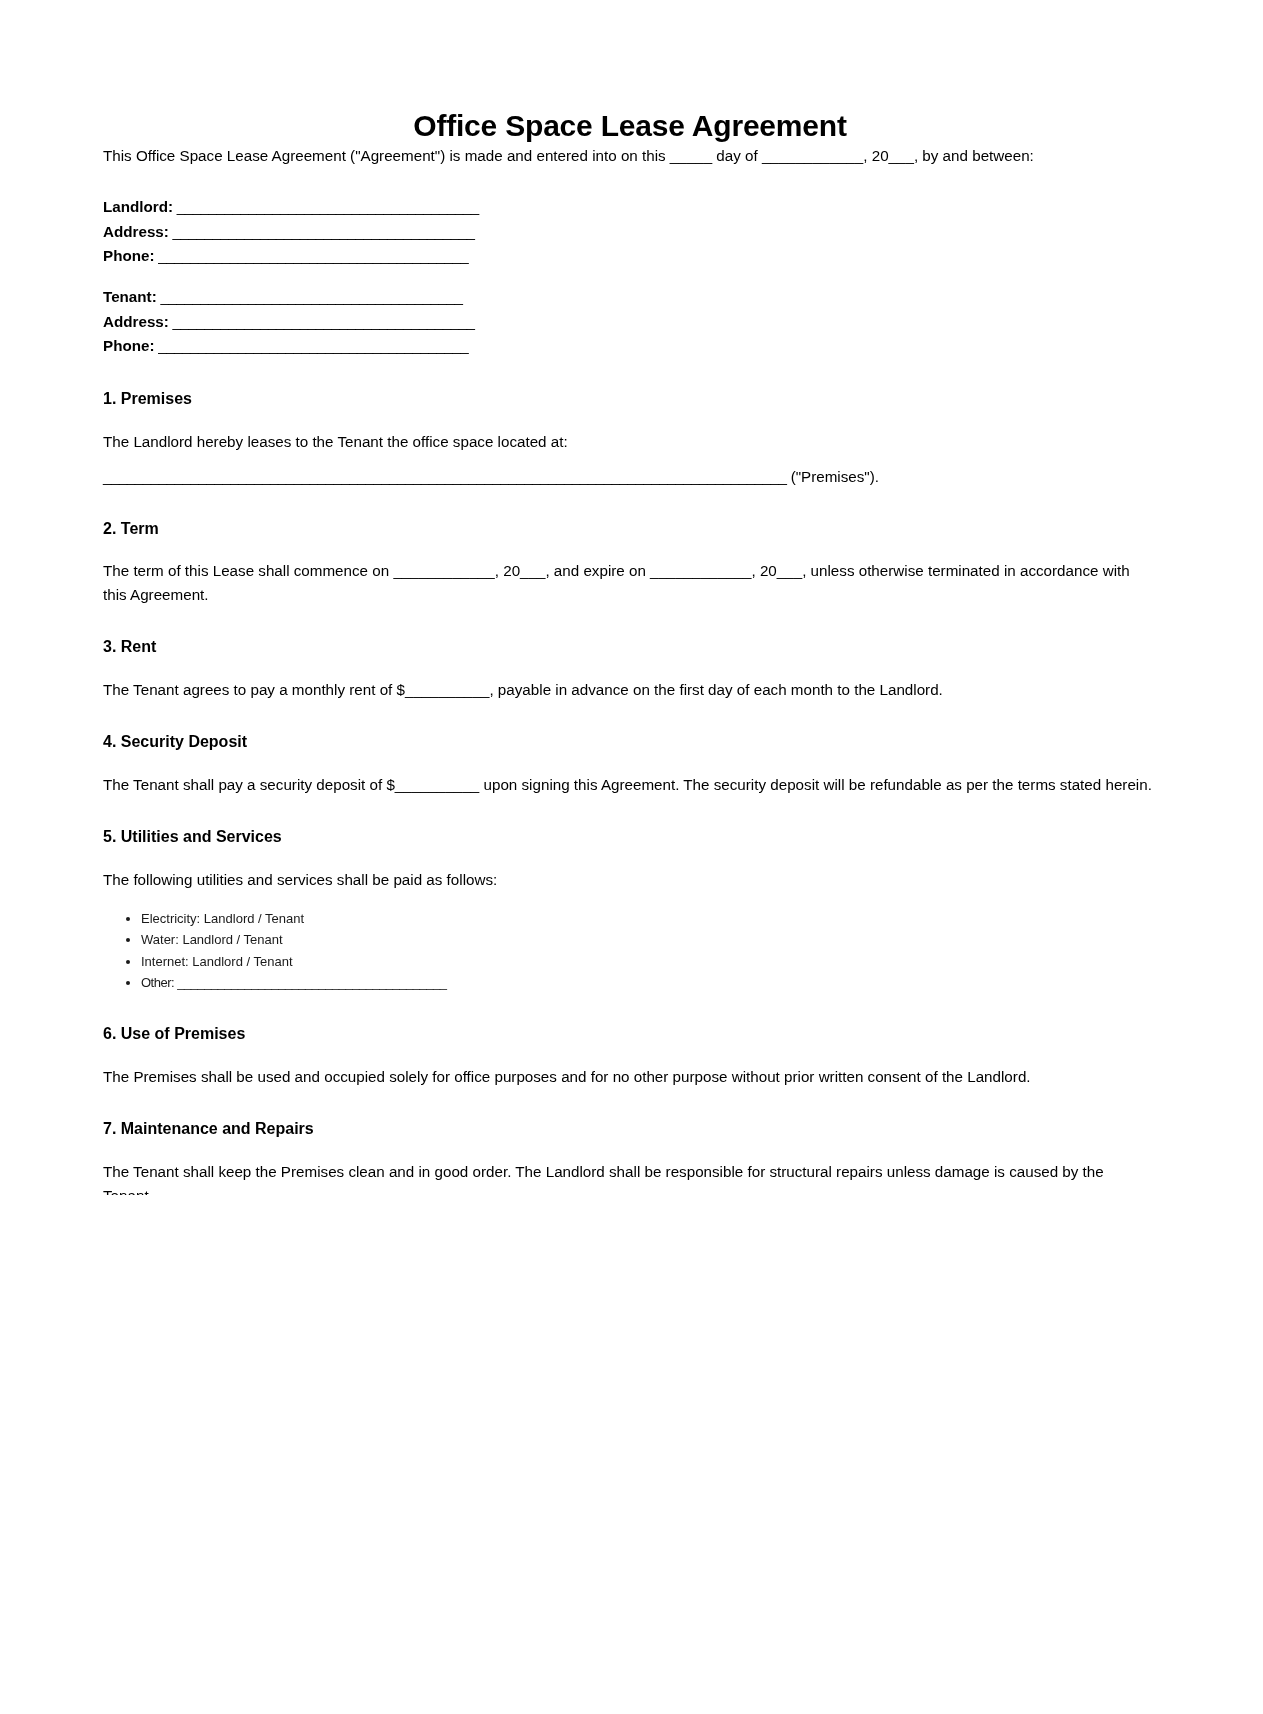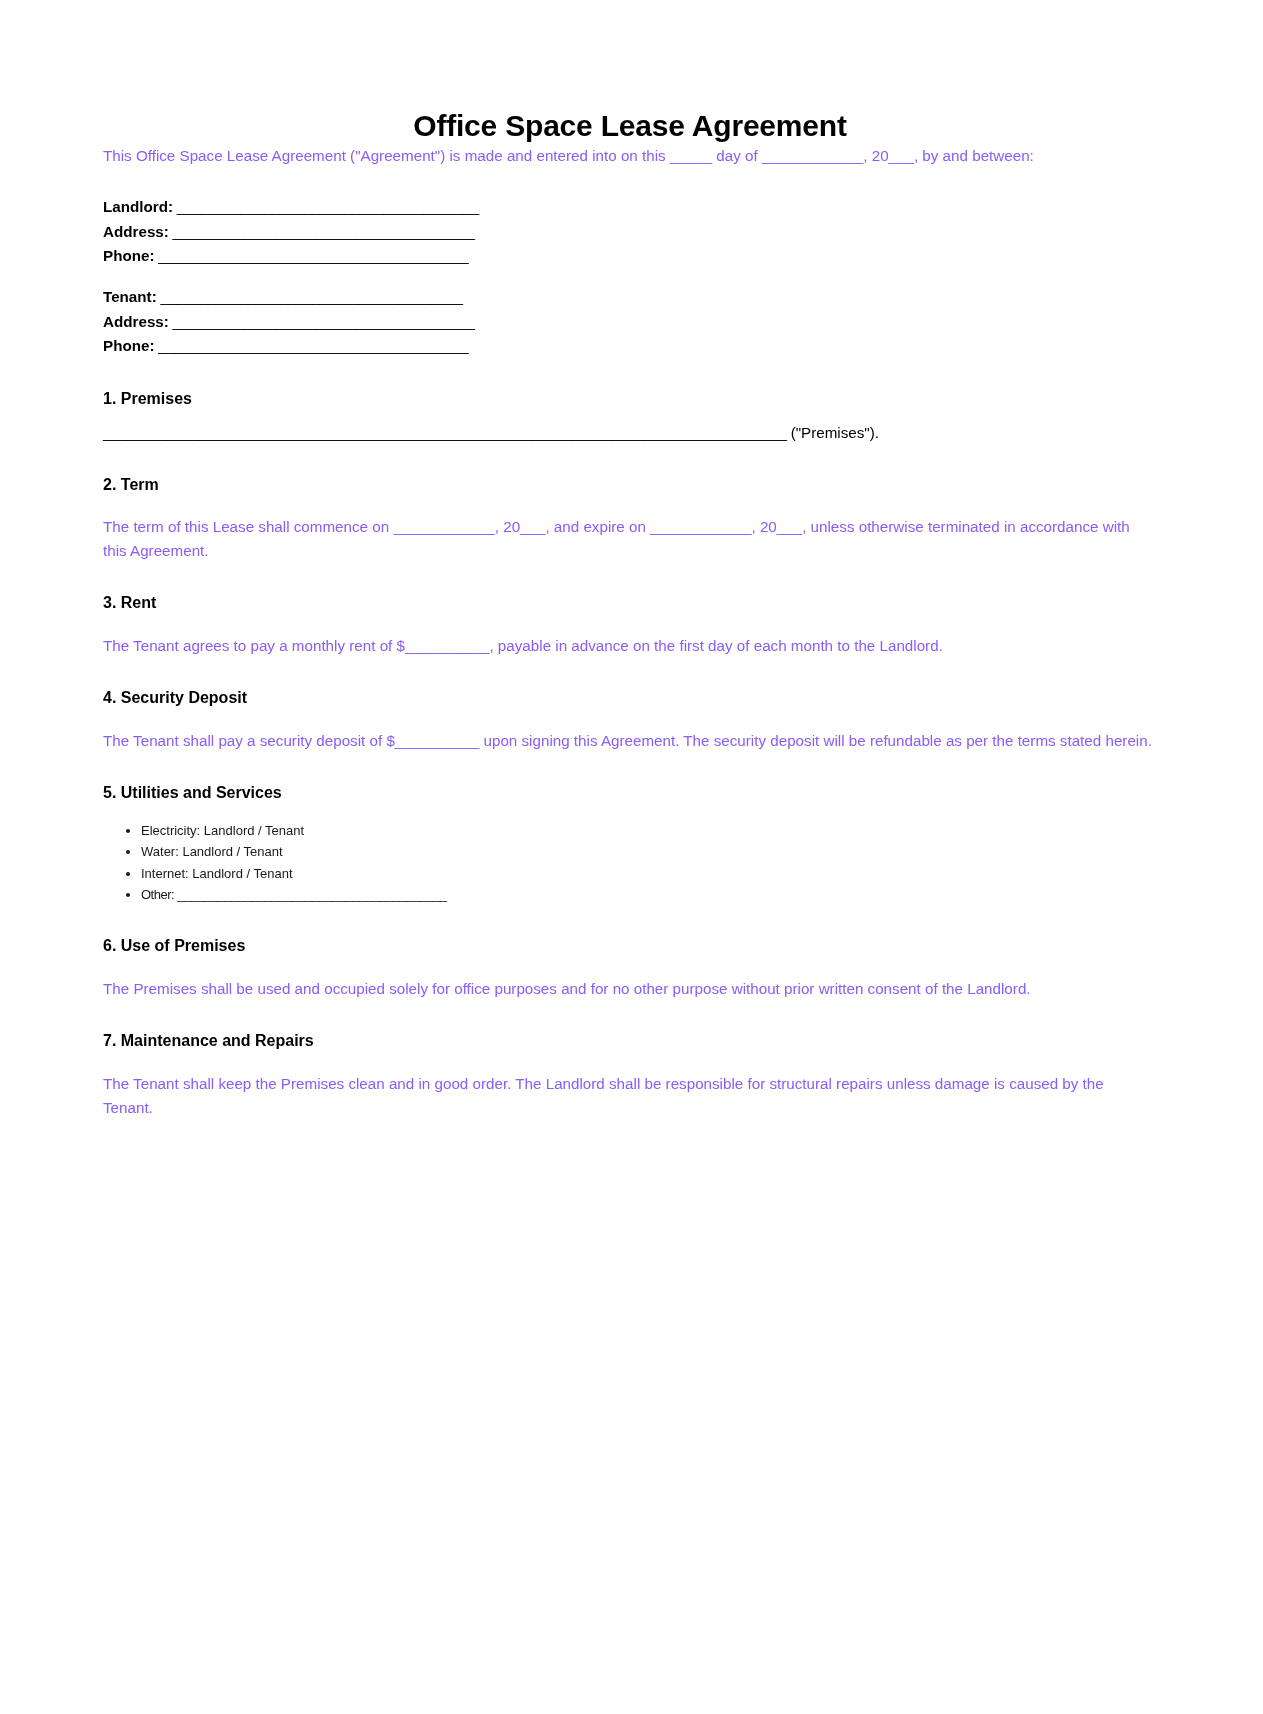--- a/index.html
+++ b/index.html
@@ -39,21 +39,21 @@
     font-weight: bold;
     letter-spacing: -0.2px;
     margin: 78px 0 0 0;
     line-height: 1.2;
   }
 
   p.para {
     font-size: 15.2px;
     line-height: 1.58;
     margin: 0;
-    color: #8b5cf6;
+    color: #000000;
   }
 
   .intro {
     margin-top: 54px;
   }
 
   .parties {
     margin-top: 27px;
   }
   .party-line {
@@ -126,32 +126,34 @@
       <div class="party-line"><span>Phone:</span><span class="fill"> _______________________________________</span></div>
 
       <div class="party-gap"></div>
 
       <div class="party-line"><span>Tenant:</span><span class="fill"> ______________________________________</span></div>
       <div class="party-line"><span>Address:</span><span class="fill"> ______________________________________</span></div>
       <div class="party-line"><span>Phone:</span><span class="fill"> _______________________________________</span></div>
     </div>
 
     <h2 class="section-heading">1. Premises</h2>
+    <p class="para">The Landlord hereby leases to the Tenant the office space located at:</p>
     <div class="premises-blank-line"><span>______________________________________________________________________________________</span><span class="tail"> ("Premises").</span></div>
 
     <h2 class="section-heading">2. Term</h2>
     <p class="para">The term of this Lease shall commence on ____________, 20___, and expire on ____________, 20___, unless otherwise terminated in accordance with this Agreement.</p>
 
     <h2 class="section-heading">3. Rent</h2>
     <p class="para">The Tenant agrees to pay a monthly rent of $__________, payable in advance on the first day of each month to the Landlord.</p>
 
     <h2 class="section-heading">4. Security Deposit</h2>
     <p class="para">The Tenant shall pay a security deposit of $__________ upon signing this Agreement. The security deposit will be refundable as per the terms stated herein.</p>
 
     <h2 class="section-heading">5. Utilities and Services</h2>
+    <p class="para">The following utilities and services shall be paid as follows:</p>
     <ul class="util-list">
       <li>Electricity: Landlord / Tenant</li>
       <li>Water: Landlord / Tenant</li>
       <li>Internet: Landlord / Tenant</li>
       <li class="other-fill">Other: ________________________________________</li>
     </ul>
 
     <h2 class="section-heading">6. Use of Premises</h2>
     <p class="para">The Premises shall be used and occupied solely for office purposes and for no other purpose without prior written consent of the Landlord.</p>
 

